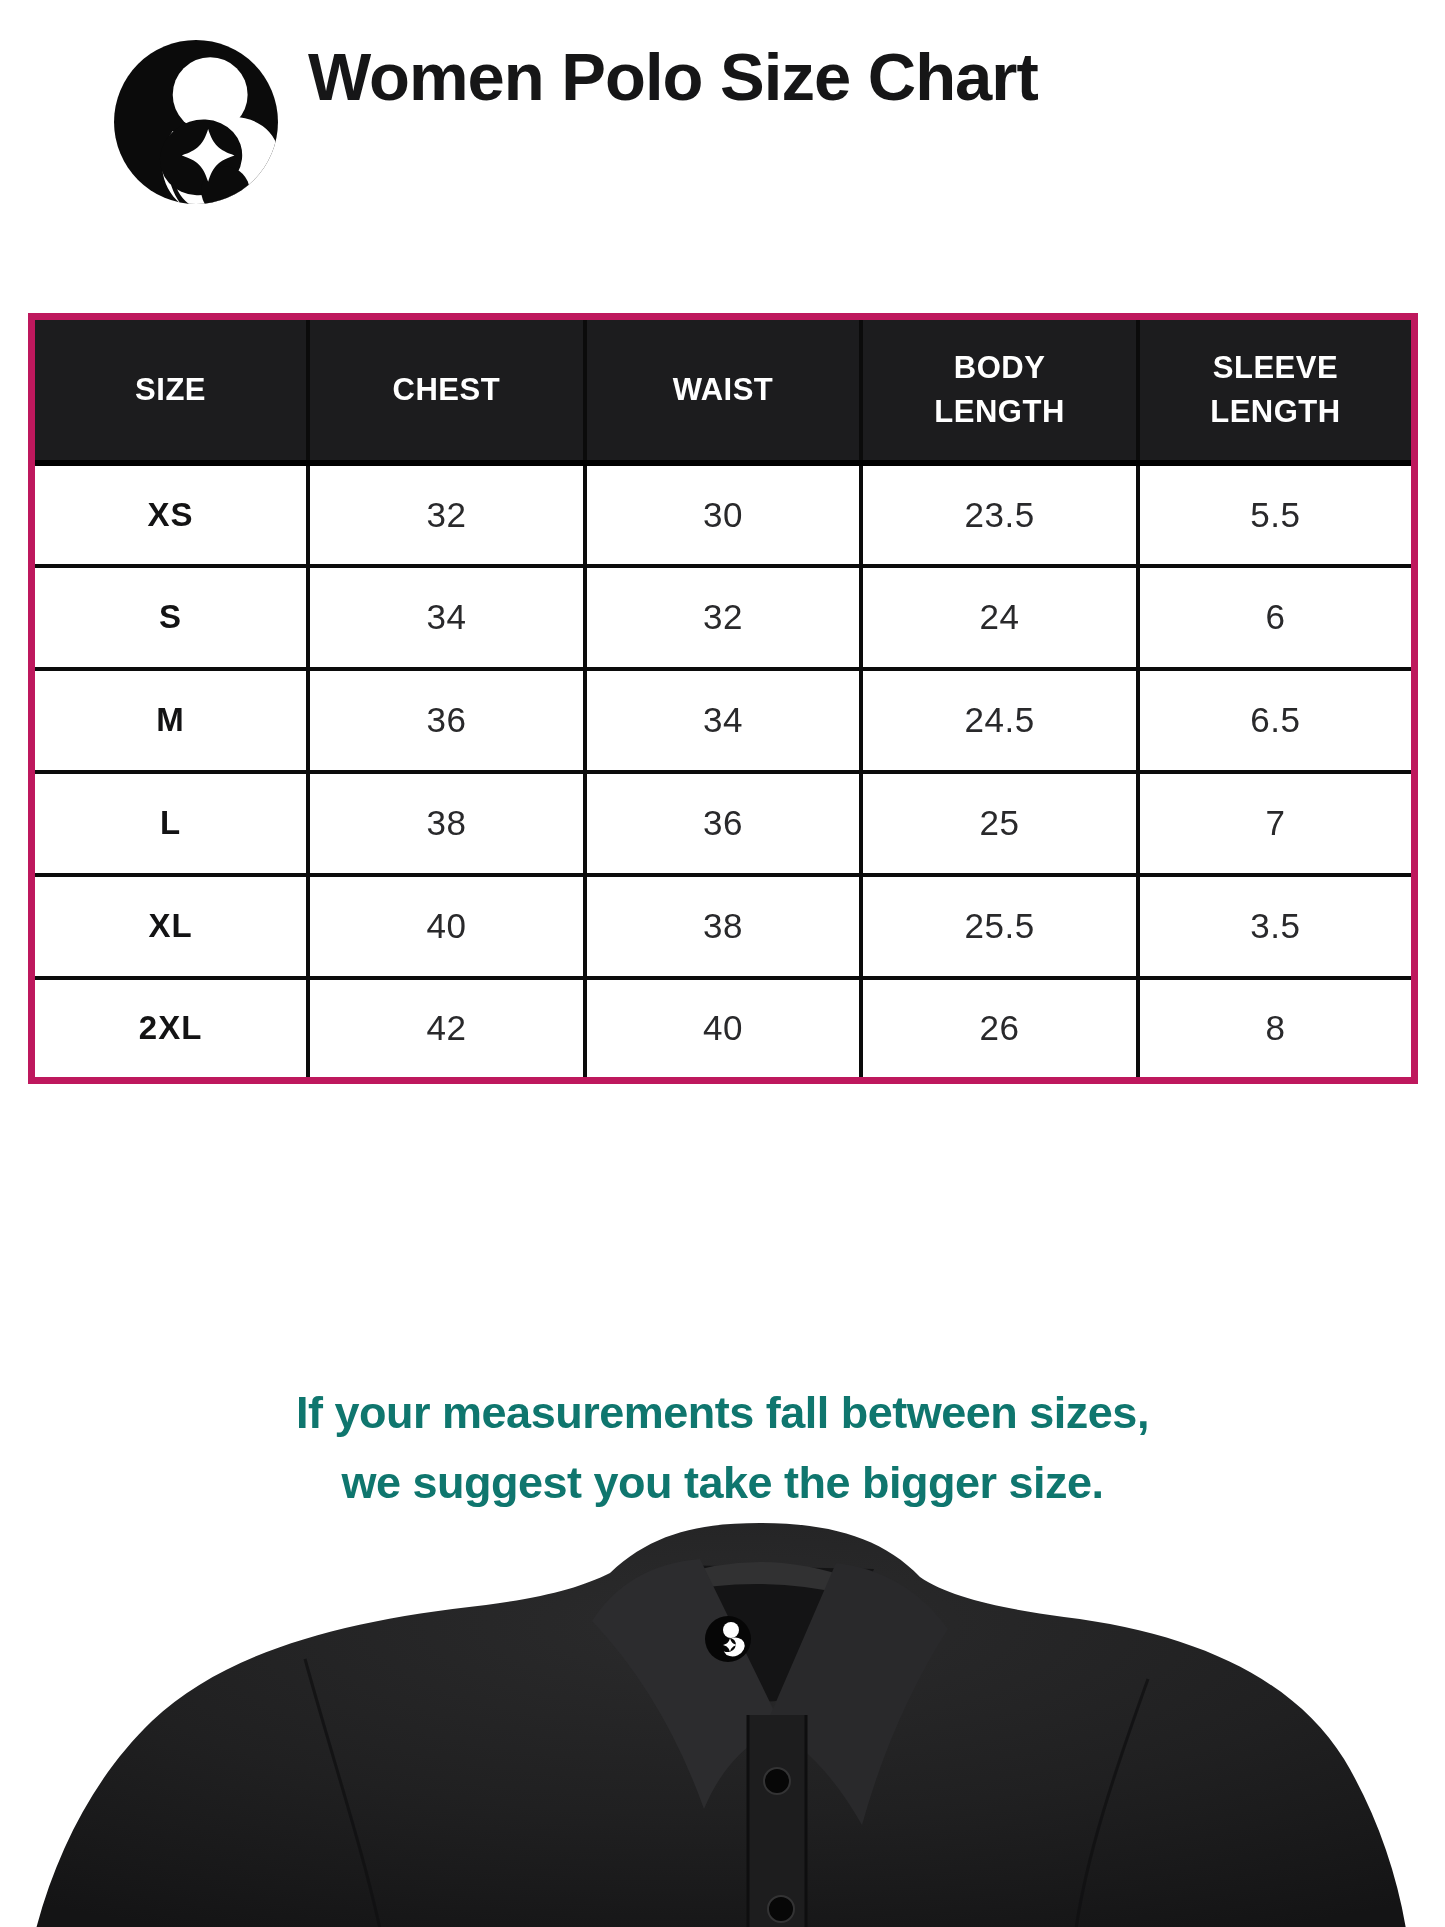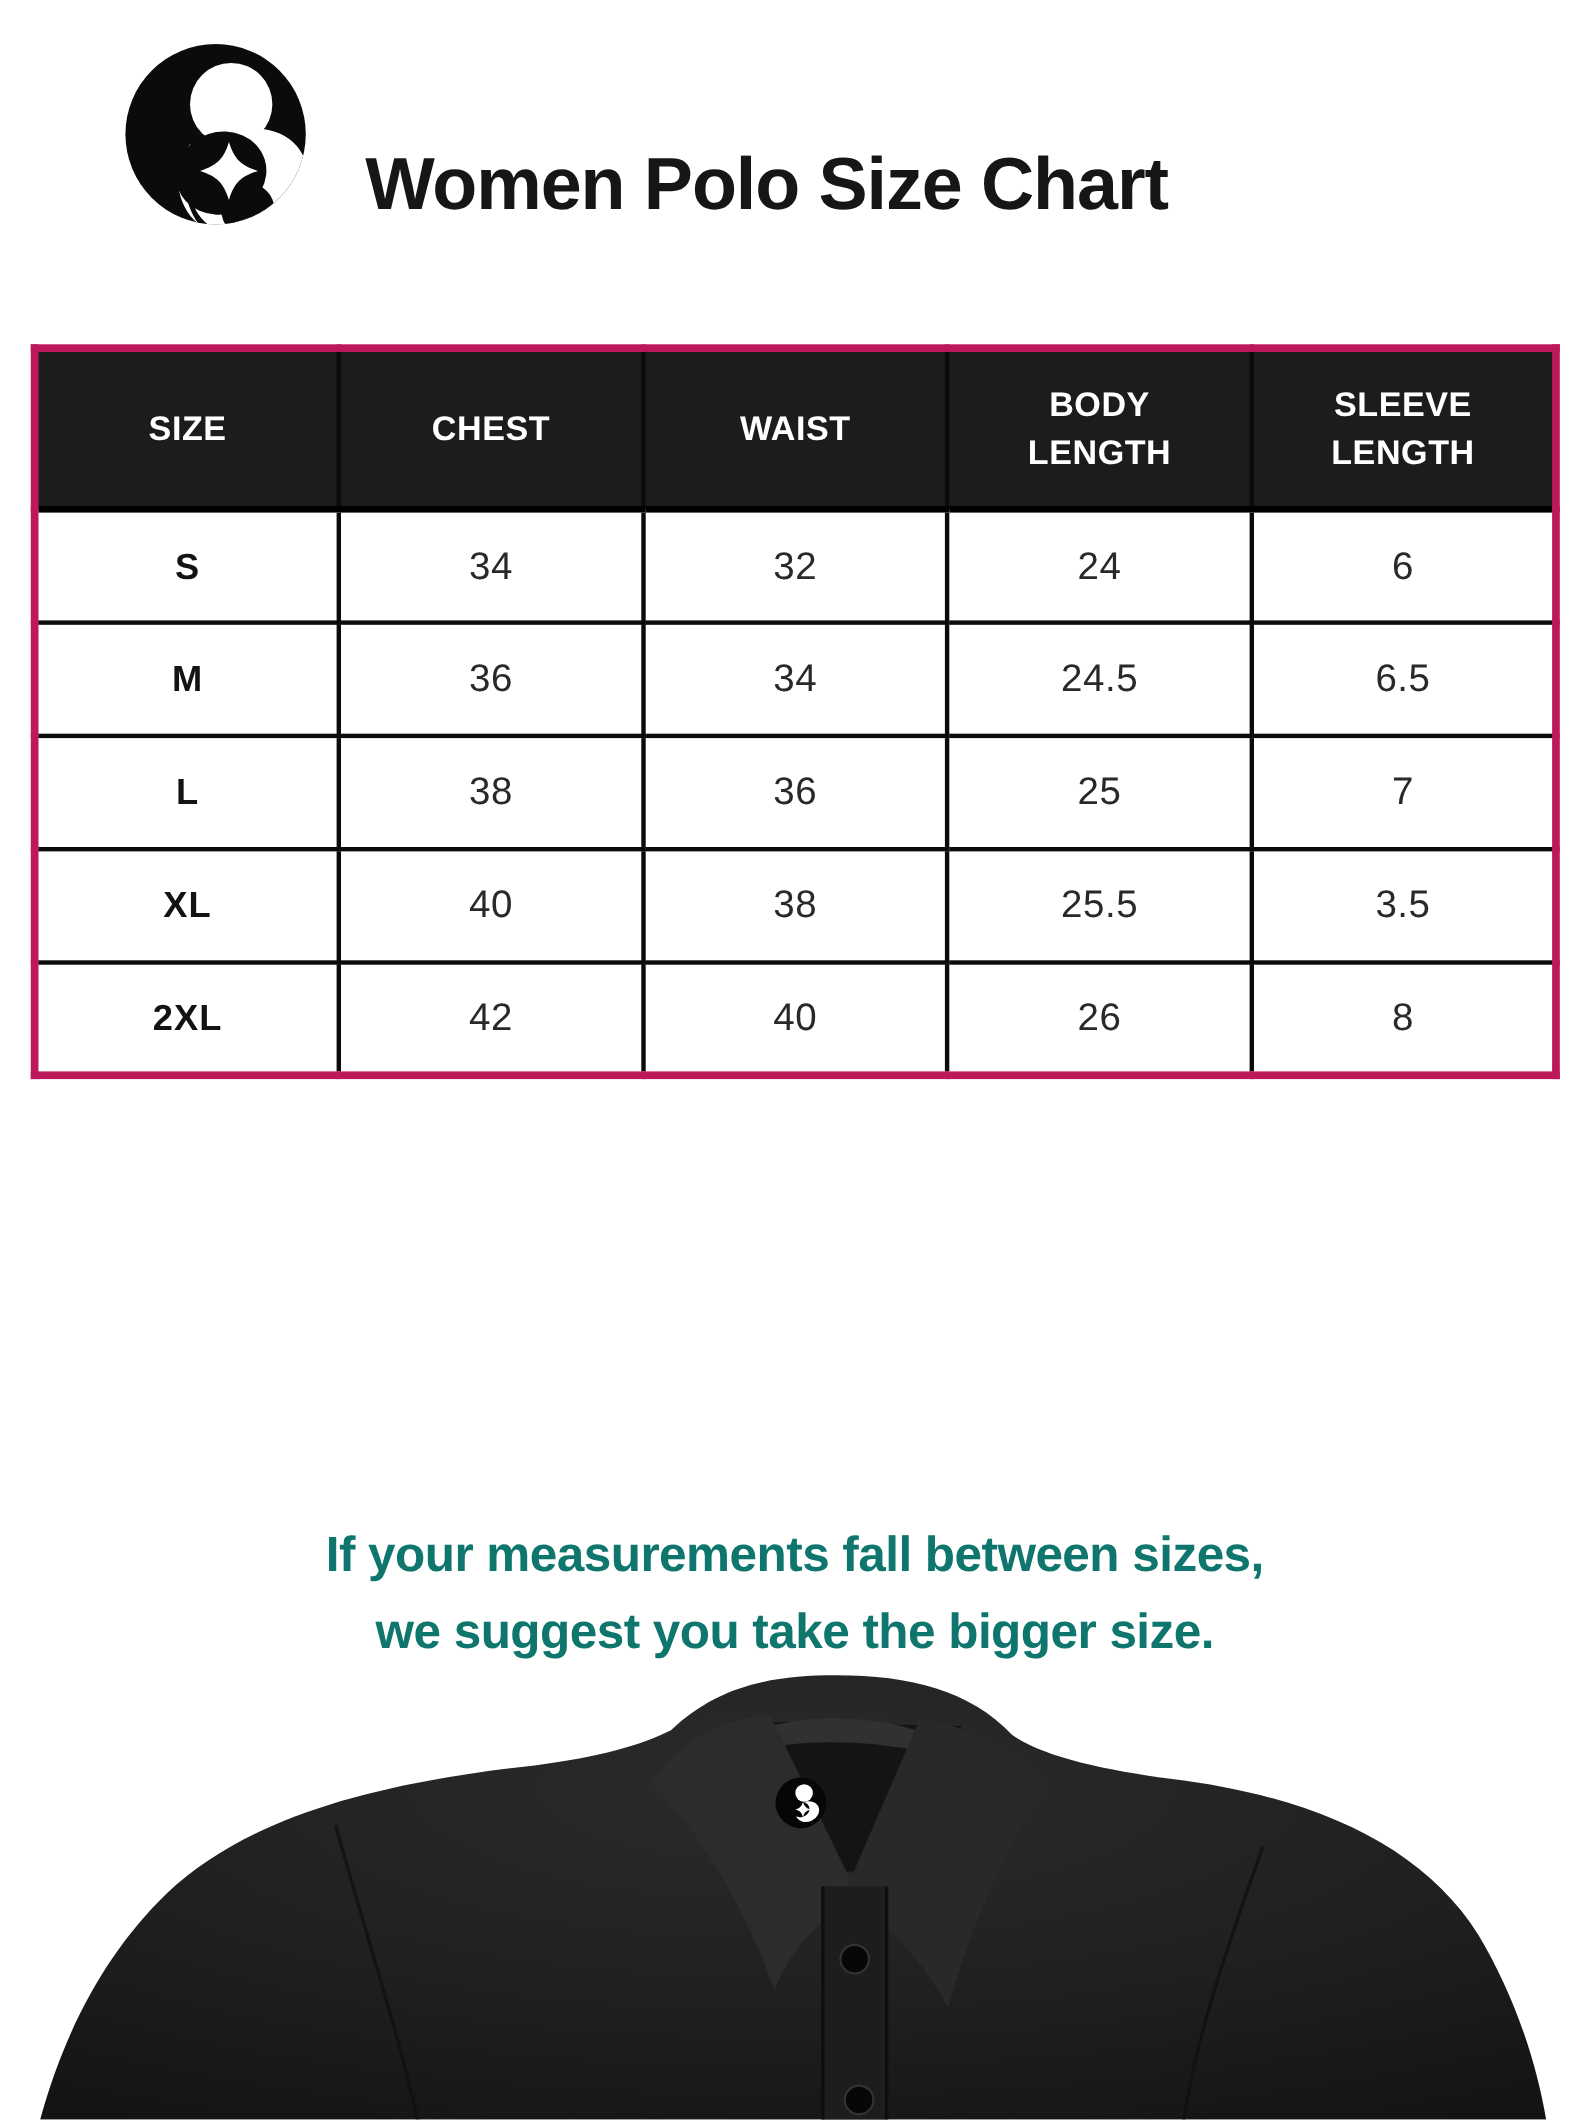--- a/index.html
+++ b/index.html
@@ -10,21 +10,21 @@
     margin:0 auto;
     background:#ffffff;
     overflow:hidden;
     font-family:"Liberation Sans", sans-serif;
     color:#1b1b1c;
   }
 
   
   .brand-header {
     position:absolute; top:38px; left:112px;
-    display:flex; align-items:flex-end; gap:52px;
+    display:flex; align-items:flex-start; gap:28px;
   }
   .brand-logo { width:168px; height:168px; flex:0 0 auto; }
   .page-title {
     font-size:67px; font-weight:800; letter-spacing:-1px;
     color:#161617; white-space:nowrap;
   }
 
   
   .size-table-wrap { position:absolute; top:313px; left:28px; width:1390px; }
   table.size-table {
@@ -88,20 +88,27 @@
       <thead>
         <tr>
             <th>SIZE</th>
             <th>CHEST</th>
             <th>WAIST</th>
             <th>BODY LENGTH</th>
             <th>SLEEVE LENGTH</th>
           </tr>
       </thead>
       <tbody>
+          <tr>
+            <td class="size-cell">XS</td>
+            <td>32</td>
+            <td>30</td>
+            <td>23.5</td>
+            <td>5.5</td>
+          </tr>
           <tr>
             <td class="size-cell">S</td>
             <td>34</td>
             <td>32</td>
             <td>24</td>
             <td>6</td>
           </tr>
           <tr>
             <td class="size-cell">M</td>
             <td>36</td>

